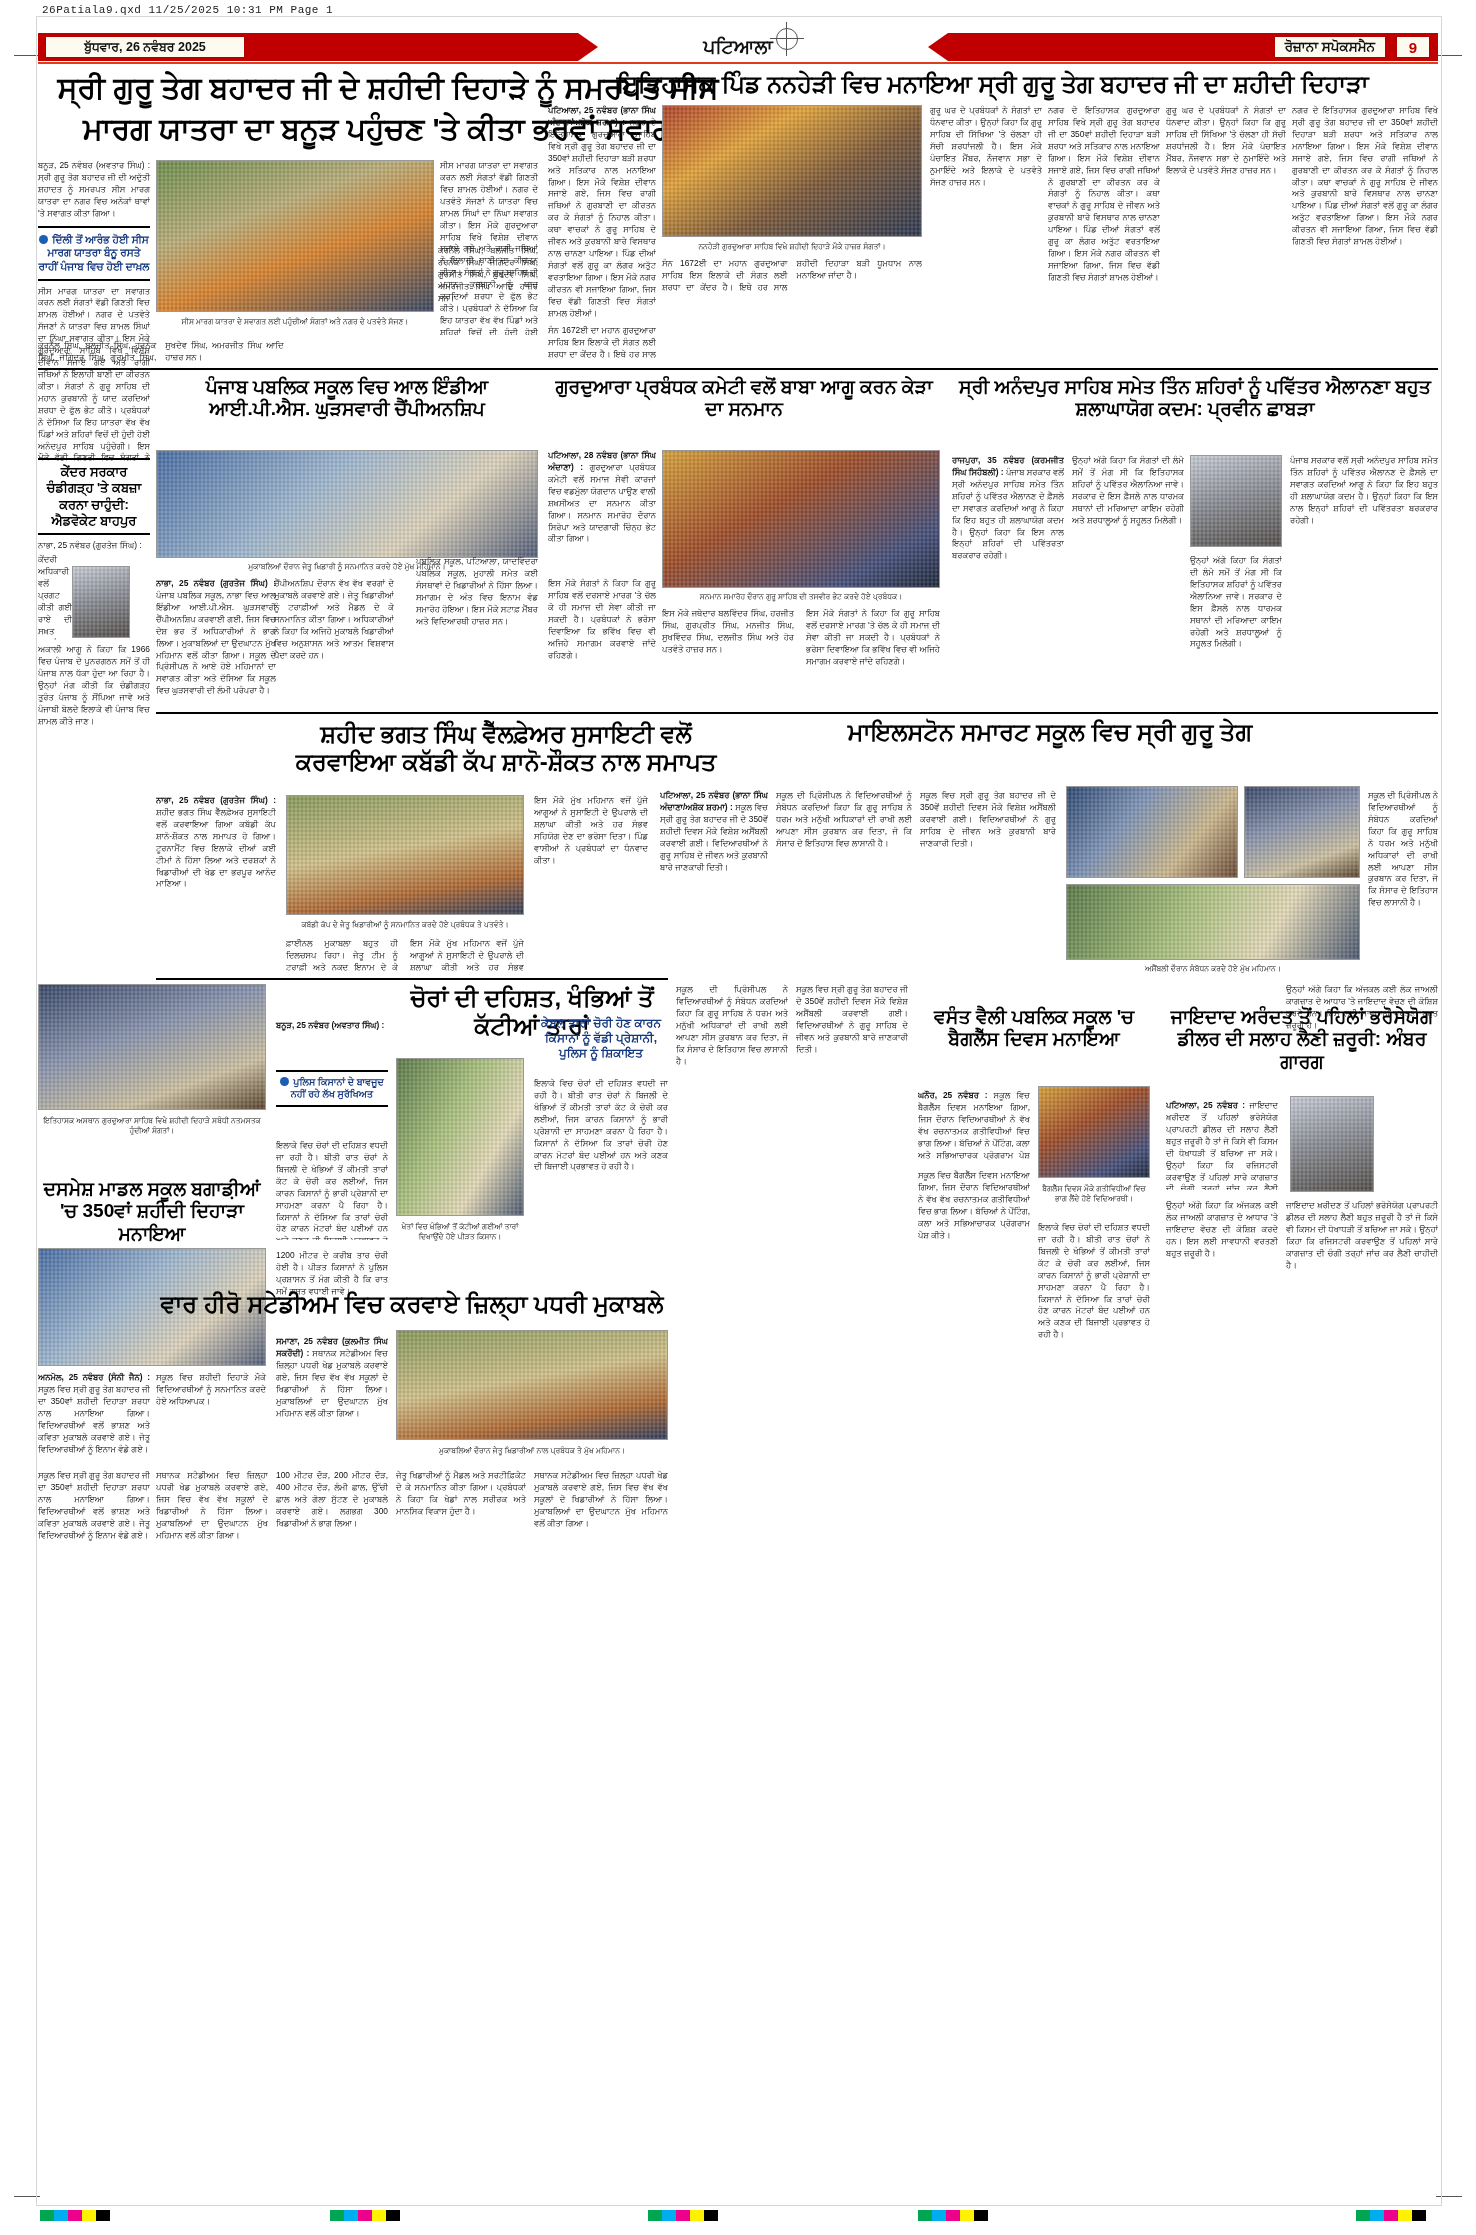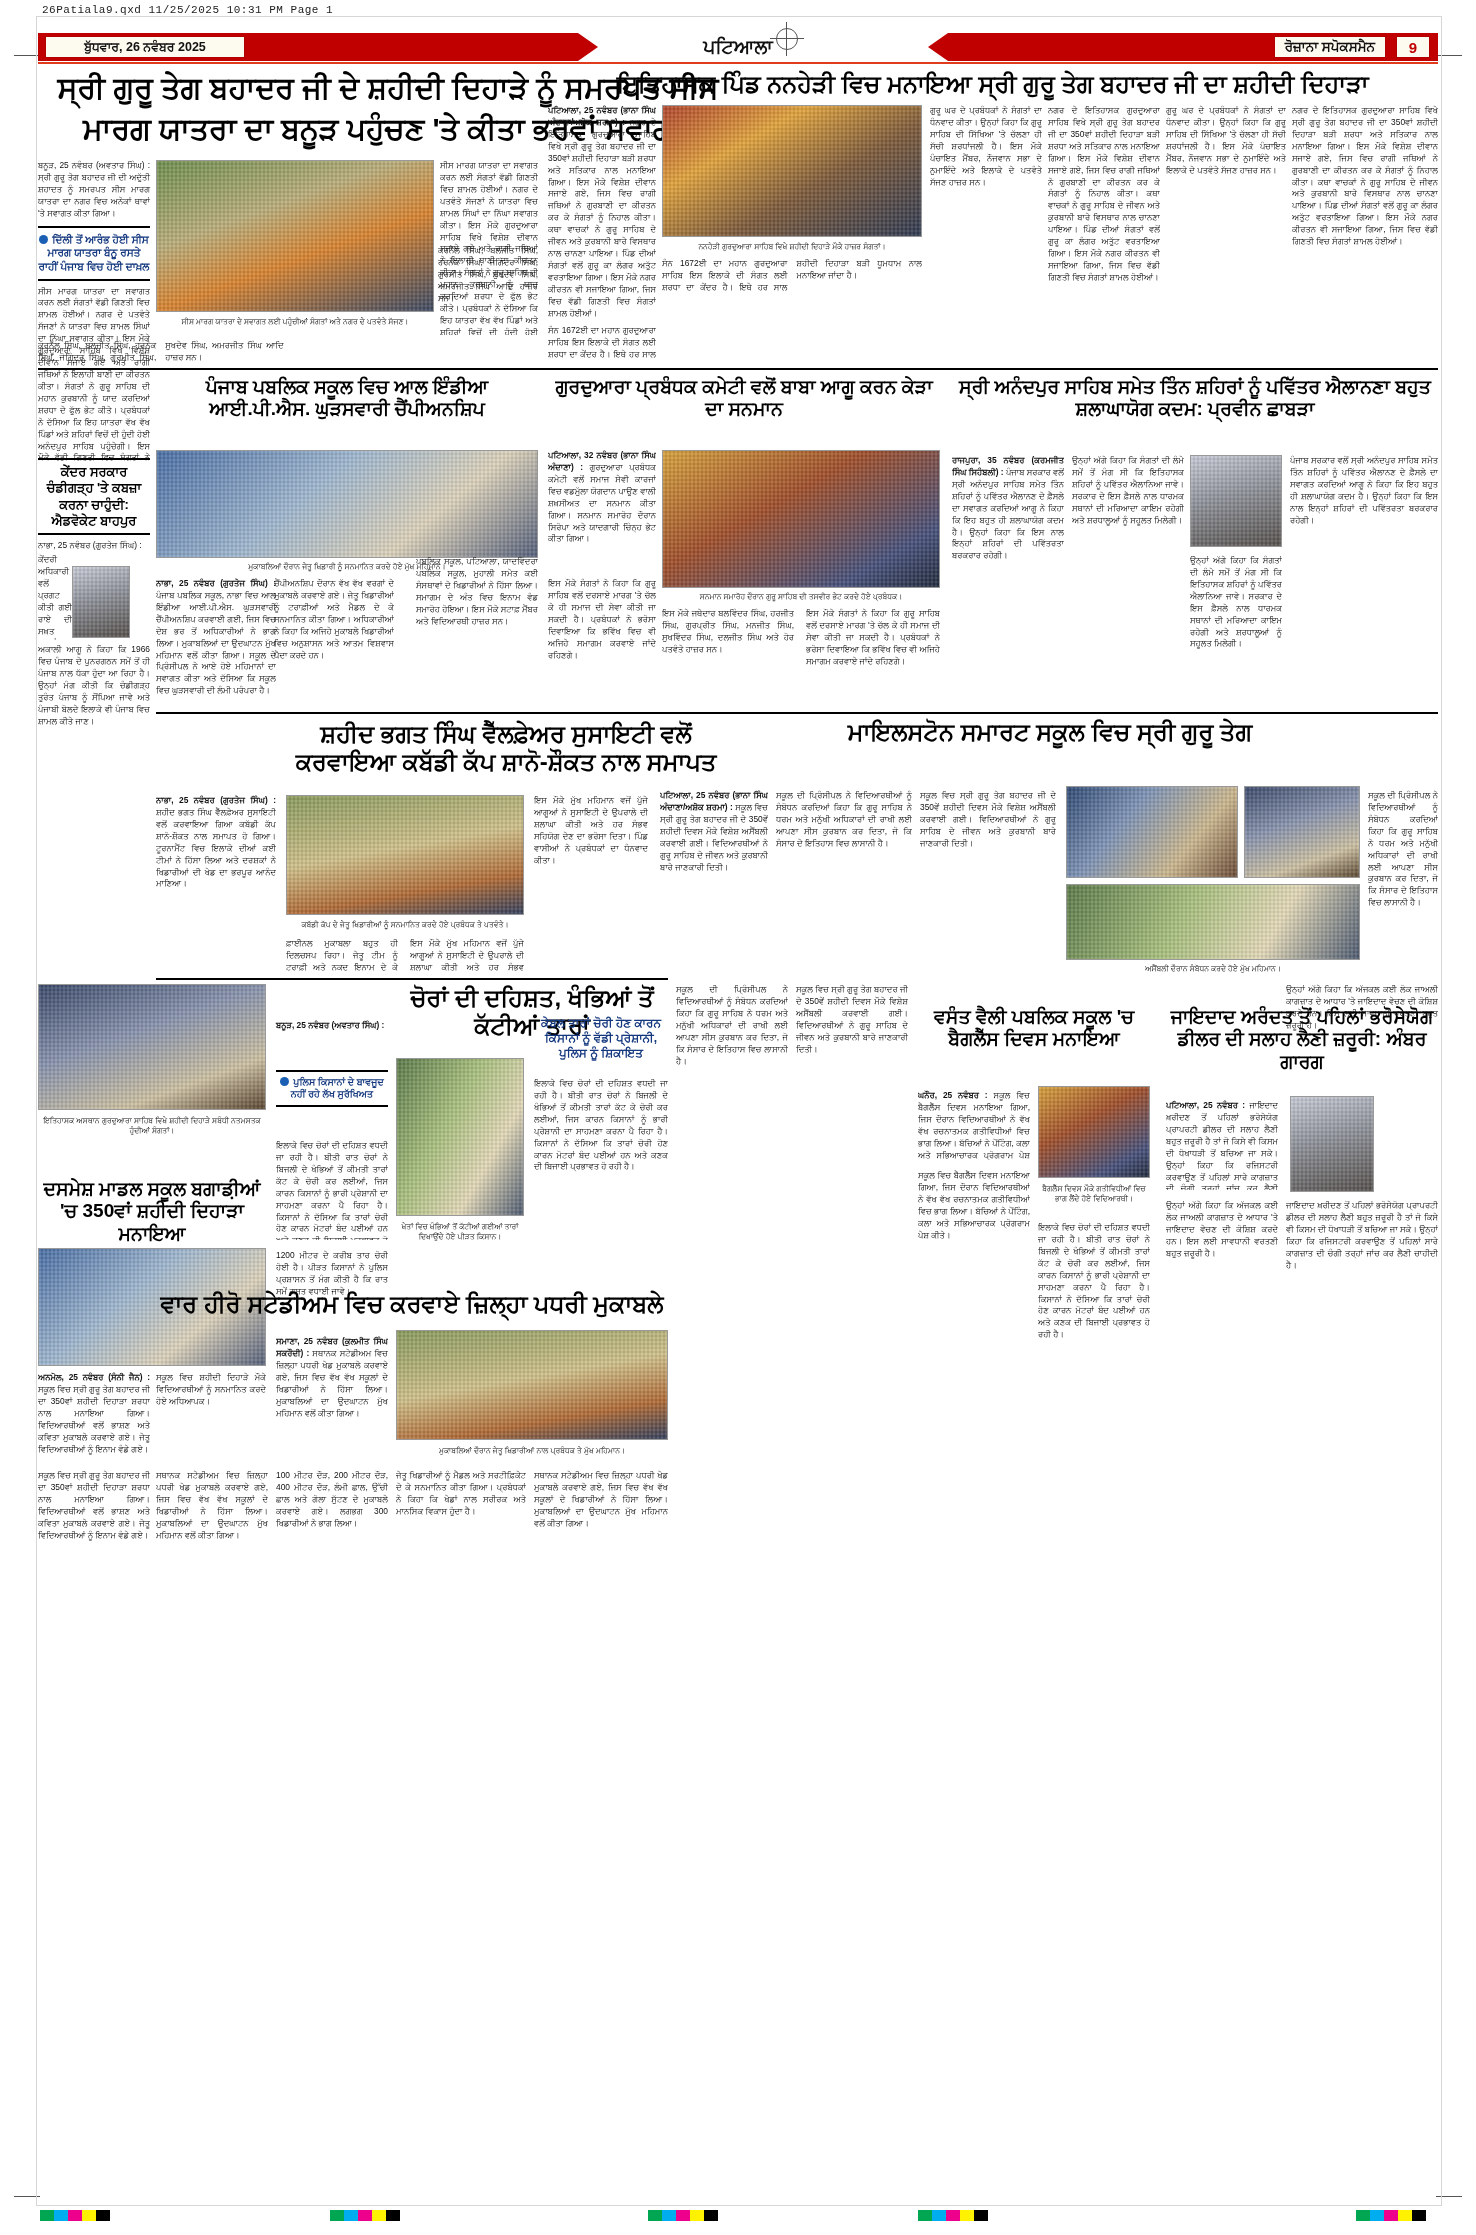--- a/index.html
+++ b/index.html
@@ -227,21 +227,21 @@
     </div>
   <div class="cap" style="position:absolute;left:156px;top:560px;width:382px;">ਮੁਕਾਬਲਿਆਂ ਦੌਰਾਨ ਜੇਤੂ ਖਿਡਾਰੀ ਨੂੰ ਸਨਮਾਨਿਤ ਕਰਦੇ ਹੋਏ ਮੁੱਖ ਮਹਿਮਾਨ।</div>
   <div class="body-col" style="position:absolute;left:156px;top:578px;width:120px;height:130px;overflow:hidden;">
     <span class="lead">ਨਾਭਾ, 25 ਨਵੰਬਰ (ਗੁਰਤੇਜ ਸਿੰਘ) :</span>
     <span>ਪੰਜਾਬ ਪਬਲਿਕ ਸਕੂਲ, ਨਾਭਾ ਵਿਚ ਆਲ ਇੰਡੀਆ ਆਈ.ਪੀ.ਐਸ. ਘੁੜਸਵਾਰੀ ਚੈਂਪੀਅਨਸ਼ਿਪ ਕਰਵਾਈ ਗਈ, ਜਿਸ ਵਿਚ ਦੇਸ਼ ਭਰ ਤੋਂ ਅਧਿਕਾਰੀਆਂ ਨੇ ਭਾਗ ਲਿਆ। ਮੁਕਾਬਲਿਆਂ ਦਾ ਉਦਘਾਟਨ ਮੁੱਖ ਮਹਿਮਾਨ ਵਲੋਂ ਕੀਤਾ ਗਿਆ। ਸਕੂਲ ਦੇ ਪ੍ਰਿੰਸੀਪਲ ਨੇ ਆਏ ਹੋਏ ਮਹਿਮਾਨਾਂ ਦਾ ਸਵਾਗਤ ਕੀਤਾ ਅਤੇ ਦੱਸਿਆ ਕਿ ਸਕੂਲ ਵਿਚ ਘੁੜਸਵਾਰੀ ਦੀ ਲੰਮੀ ਪਰੰਪਰਾ ਹੈ।</span>
   </div>
   <div class="body-col" style="position:absolute;left:274px;top:578px;width:120px;height:130px;overflow:hidden;">ਚੈਂਪੀਅਨਸ਼ਿਪ ਦੌਰਾਨ ਵੱਖ ਵੱਖ ਵਰਗਾਂ ਦੇ ਮੁਕਾਬਲੇ ਕਰਵਾਏ ਗਏ। ਜੇਤੂ ਖਿਡਾਰੀਆਂ ਨੂੰ ਟਰਾਫ਼ੀਆਂ ਅਤੇ ਮੈਡਲ ਦੇ ਕੇ ਸਨਮਾਨਿਤ ਕੀਤਾ ਗਿਆ। ਅਧਿਕਾਰੀਆਂ ਨੇ ਕਿਹਾ ਕਿ ਅਜਿਹੇ ਮੁਕਾਬਲੇ ਖਿਡਾਰੀਆਂ ਵਿਚ ਅਨੁਸ਼ਾਸਨ ਅਤੇ ਆਤਮ ਵਿਸ਼ਵਾਸ ਪੈਦਾ ਕਰਦੇ ਹਨ।</div>
   <div class="body-col" style="position:absolute;left:416px;top:556px;width:122px;height:130px;overflow:hidden;">ਪਬਲਿਕ ਸਕੂਲ, ਪਟਿਆਲਾ, ਯਾਦਵਿੰਦਰਾ ਪਬਲਿਕ ਸਕੂਲ, ਮੁਹਾਲੀ ਸਮੇਤ ਕਈ ਸੰਸਥਾਵਾਂ ਦੇ ਖਿਡਾਰੀਆਂ ਨੇ ਹਿੱਸਾ ਲਿਆ। ਸਮਾਗਮ ਦੇ ਅੰਤ ਵਿਚ ਇਨਾਮ ਵੰਡ ਸਮਾਰੋਹ ਹੋਇਆ। ਇਸ ਮੌਕੇ ਸਟਾਫ਼ ਮੈਂਬਰ ਅਤੇ ਵਿਦਿਆਰਥੀ ਹਾਜ਼ਰ ਸਨ।</div>
 
   <div class="body-col" style="position:absolute;left:548px;top:450px;width:108px;height:120px;overflow:hidden;">
-    <span class="lead">ਪਟਿਆਲਾ, 32 ਨਵੰਬਰ (ਭਾਨਾ ਸਿੰਘ ਅੰਦਾਣਾ) :</span>
+    <span class="lead">ਪਟਿਆਲਾ, 28 ਨਵੰਬਰ (ਭਾਨਾ ਸਿੰਘ ਅੰਦਾਣਾ) :</span>
     <span>ਗੁਰਦੁਆਰਾ ਪ੍ਰਬੰਧਕ ਕਮੇਟੀ ਵਲੋਂ ਸਮਾਜ ਸੇਵੀ ਕਾਰਜਾਂ ਵਿਚ ਵਡਮੁੱਲਾ ਯੋਗਦਾਨ ਪਾਉਣ ਵਾਲੀ ਸ਼ਖ਼ਸੀਅਤ ਦਾ ਸਨਮਾਨ ਕੀਤਾ ਗਿਆ। ਸਨਮਾਨ ਸਮਾਰੋਹ ਦੌਰਾਨ ਸਿਰੋਪਾ ਅਤੇ ਯਾਦਗਾਰੀ ਚਿੰਨ੍ਹ ਭੇਟ ਕੀਤਾ ਗਿਆ।</span>
   </div>
   <div class="photo ph6" style="position:absolute;left:662px;top:450px;width:278px;height:138px;">
       <div class="noise"></div>
     </div>
   <div class="cap" style="position:absolute;left:662px;top:590px;width:278px;">ਸਨਮਾਨ ਸਮਾਰੋਹ ਦੌਰਾਨ ਗੁਰੂ ਸਾਹਿਬ ਦੀ ਤਸਵੀਰ ਭੇਟ ਕਰਦੇ ਹੋਏ ਪ੍ਰਬੰਧਕ।</div>
   <div class="body-col" style="position:absolute;left:548px;top:578px;width:108px;height:130px;overflow:hidden;">ਇਸ ਮੌਕੇ ਸੰਗਤਾਂ ਨੇ ਕਿਹਾ ਕਿ ਗੁਰੂ ਸਾਹਿਬ ਵਲੋਂ ਦਰਸਾਏ ਮਾਰਗ 'ਤੇ ਚੱਲ ਕੇ ਹੀ ਸਮਾਜ ਦੀ ਸੇਵਾ ਕੀਤੀ ਜਾ ਸਕਦੀ ਹੈ। ਪ੍ਰਬੰਧਕਾਂ ਨੇ ਭਰੋਸਾ ਦਿਵਾਇਆ ਕਿ ਭਵਿੱਖ ਵਿਚ ਵੀ ਅਜਿਹੇ ਸਮਾਗਮ ਕਰਵਾਏ ਜਾਂਦੇ ਰਹਿਣਗੇ।</div>
   <div class="body-col" style="position:absolute;left:662px;top:608px;width:132px;height:100px;overflow:hidden;">ਇਸ ਮੌਕੇ ਜਥੇਦਾਰ ਬਲਵਿੰਦਰ ਸਿੰਘ, ਹਰਜੀਤ ਸਿੰਘ, ਗੁਰਪ੍ਰੀਤ ਸਿੰਘ, ਮਨਜੀਤ ਸਿੰਘ, ਸੁਖਵਿੰਦਰ ਸਿੰਘ, ਦਲਜੀਤ ਸਿੰਘ ਅਤੇ ਹੋਰ ਪਤਵੰਤੇ ਹਾਜ਼ਰ ਸਨ।</div>
   <div class="body-col" style="position:absolute;left:806px;top:608px;width:134px;height:100px;overflow:hidden;">ਇਸ ਮੌਕੇ ਸੰਗਤਾਂ ਨੇ ਕਿਹਾ ਕਿ ਗੁਰੂ ਸਾਹਿਬ ਵਲੋਂ ਦਰਸਾਏ ਮਾਰਗ 'ਤੇ ਚੱਲ ਕੇ ਹੀ ਸਮਾਜ ਦੀ ਸੇਵਾ ਕੀਤੀ ਜਾ ਸਕਦੀ ਹੈ। ਪ੍ਰਬੰਧਕਾਂ ਨੇ ਭਰੋਸਾ ਦਿਵਾਇਆ ਕਿ ਭਵਿੱਖ ਵਿਚ ਵੀ ਅਜਿਹੇ ਸਮਾਗਮ ਕਰਵਾਏ ਜਾਂਦੇ ਰਹਿਣਗੇ।</div>
 

